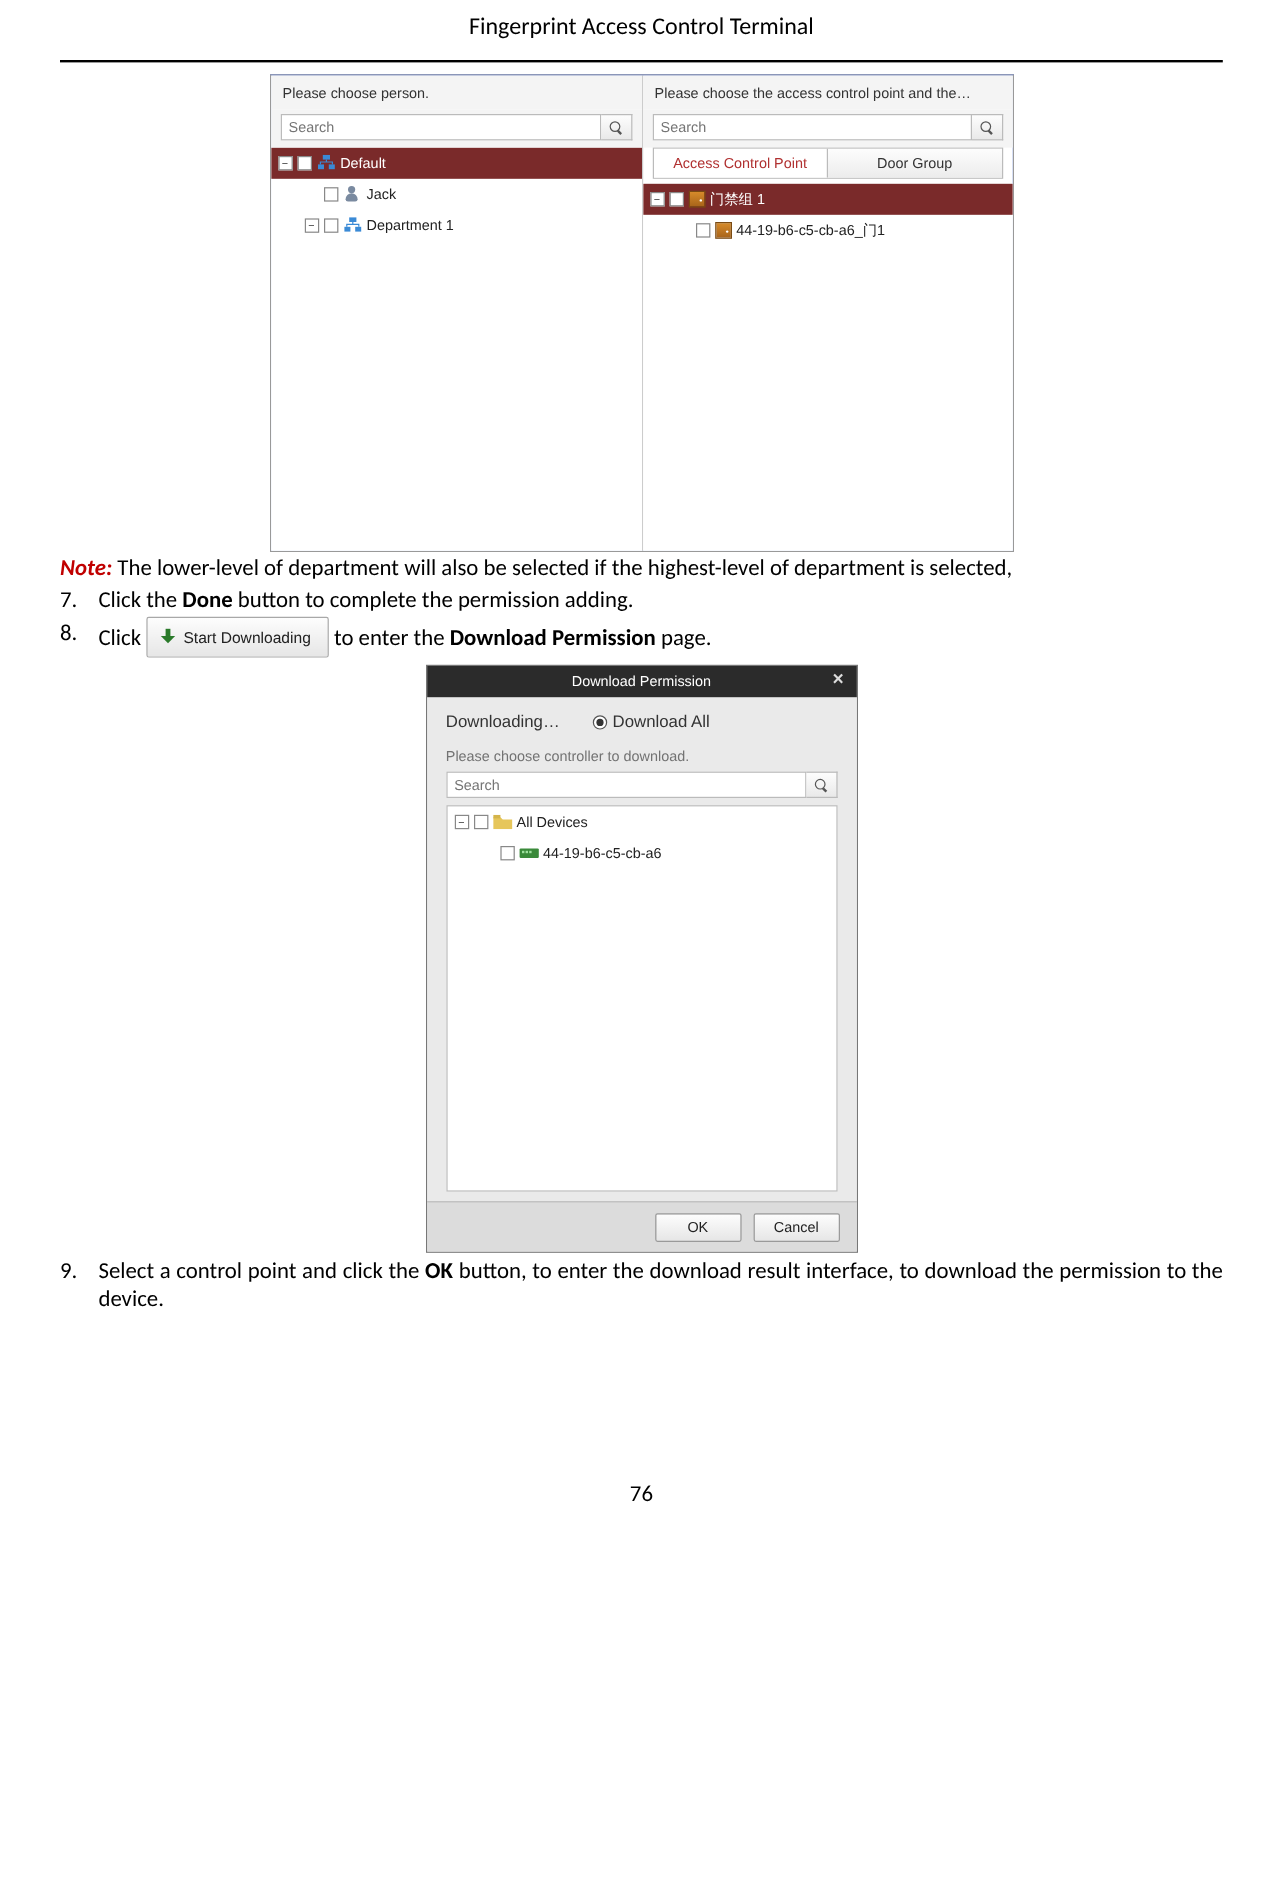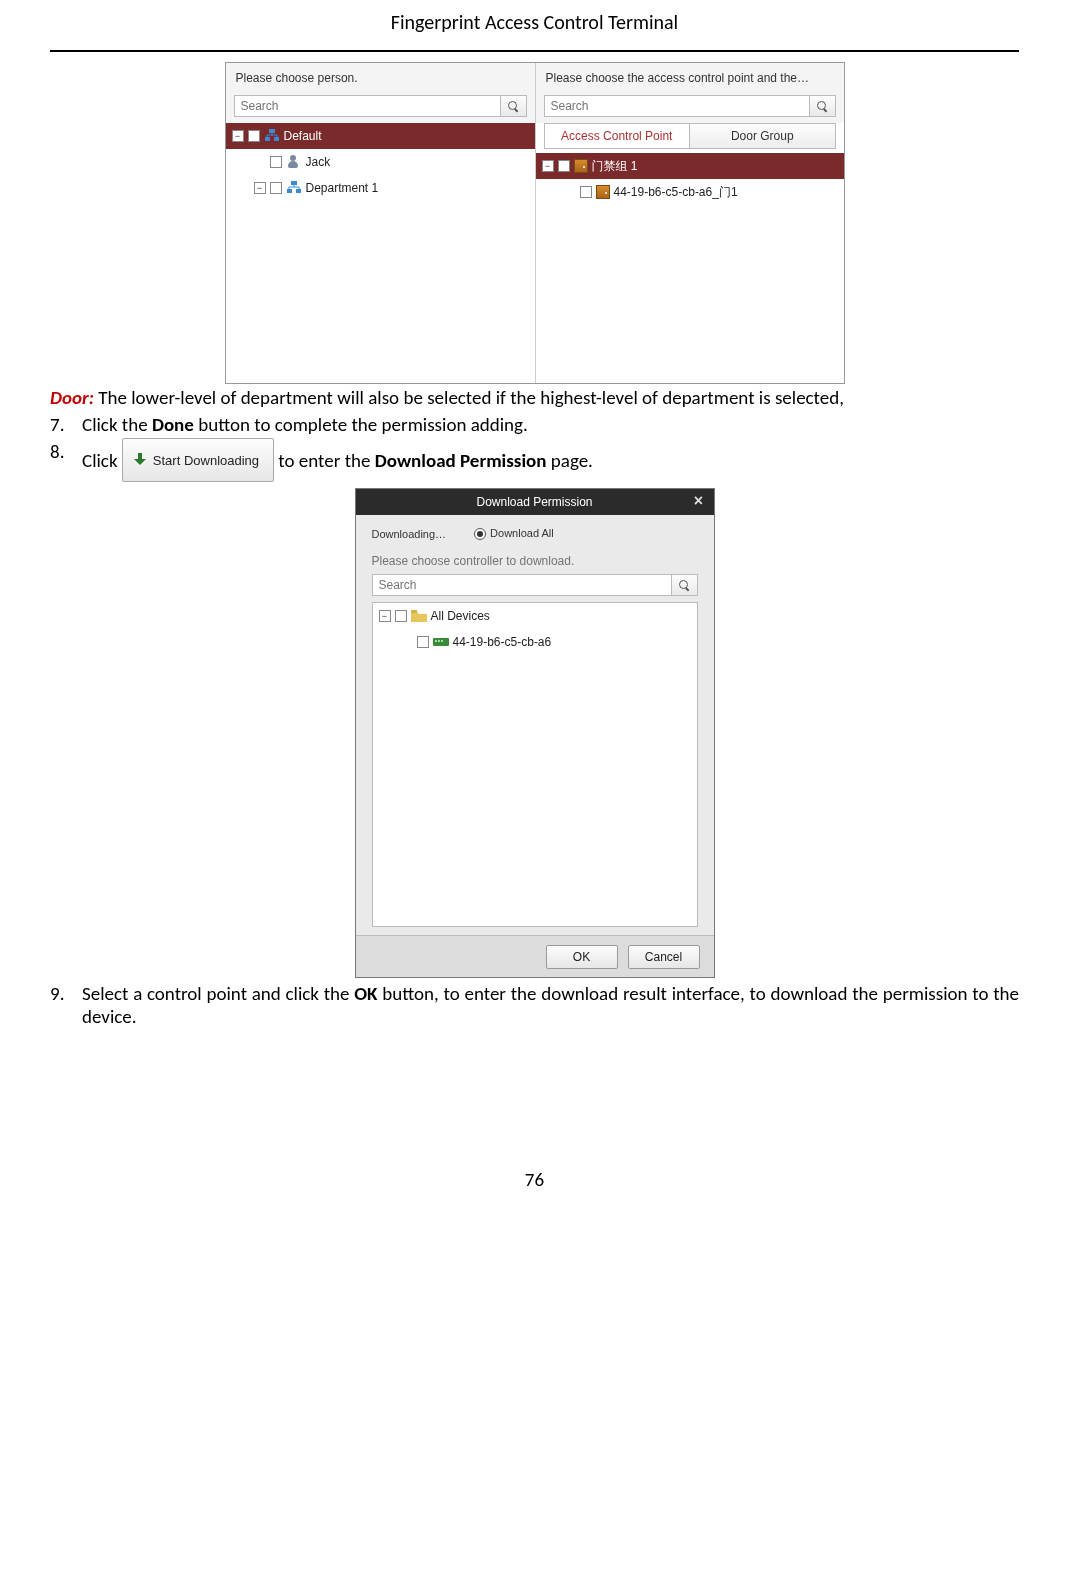--- a/index.html
+++ b/index.html
@@ -27,21 +27,21 @@
   .bold { font-weight: bold; }
   ol.steps { list-style: none; padding-left: 0; }
   ol.steps > li { display:flex; margin: 4px 0; text-align: justify; }
   ol.steps > li > .num { width: 32px; flex-shrink:0; }
   ol.steps > li > .body { flex: 1; }
   .fig-wrap { text-align:center; margin: 0 0 2px 0; }
 
   
   .shot1 {
     width: 620px;
-    height: 322px;
+    height: 398px;
     border: 1px solid #999;
     margin: 0 auto;
     background: #1d4ed8;
     display: flex;
     text-align: left;
   }
   .panel {
     width: 50%;
     display: flex;
     flex-direction: column;
@@ -120,21 +120,21 @@
   }
   .tab {
     flex:1;display:flex;align-items:center;justify-content:center;cursor:pointer;background:linear-gradient(#fdfdfd,#ececec);color:#333;
   }
   .tab.active { background:#fff;color:#b03030;border-right:1px solid #bbb;}
   .tab + .tab { }
 
   
   .dl-btn {
     display:inline-flex;align-items:center;gap:6px;
-    height:44px;padding:0 14px 0 10px;
+    height:34px;padding:0 14px 0 10px;
     background:linear-gradient(#fdfdfd,#e6e6e6);
     border:1px solid #a8a8a8;border-radius:2px;
     font-family:Tahoma,Arial,sans-serif;font-size:13px;color:#222;
     vertical-align:middle;cursor:pointer;position:relative;top:-2px;
   }
   .dl-arrow {
     width:14px;height:14px;position:relative;display:block;
   }
   .dl-arrow::before{content:"";position:absolute;left:5px;top:0;width:4px;height:7px;background:#2a7a2a;}
   .dl-arrow::after{content:"";position:absolute;left:1px;top:6px;border-left:6px solid transparent;border-right:6px solid transparent;border-top:6px solid #2a7a2a;}
@@ -145,21 +145,21 @@
     background:#e9e9e9;display:flex;flex-direction:column;text-align:left;
     font-family:Tahoma,Arial,sans-serif;font-size:12px;
   }
   .titlebar {
     height:26px;background:#2b2b2b;color:#fff;display:flex;align-items:center;justify-content:center;position:relative;font-size:12px;
   }
   .titlebar .close {
     position:absolute;right:6px;top:3px;width:18px;height:18px;color:#ddd;font-size:16px;line-height:18px;text-align:center;cursor:pointer;font-weight:bold;
   }
   .dlg-body { flex:1;padding:12px 16px 8px;background:#eaeaea;display:flex;flex-direction:column; }
-  .dl-top-row { display:flex;align-items:center;gap:28px;margin-bottom:12px;font-size:11px;color:#333; }
+  .dl-top-row { display:flex;align-items:center;gap:28px;margin-bottom:12px;font-size:14px;color:#333; }
   .radio { width:12px;height:12px;border:1px solid #555;border-radius:50%;display:inline-flex;align-items:center;justify-content:center;background:#fff;vertical-align:middle;margin-right:4px;}
   .radio.on::after{content:"";width:6px;height:6px;background:#333;border-radius:50%;}
   .dlg-sub { font-size:12px;color:#737373;margin:2px 0 6px; }
   .dlg-search-row { display:flex;margin-bottom:6px; }
   .dlg-tree {
     flex:1;background:#fff;border:1px solid #bbb;overflow:hidden;
   }
   .ic-dev { width:16px;height:12px;position:relative;display:inline-block; }
   .ic-dev::before{content:"";position:absolute;left:0;top:2px;width:16px;height:8px;background:#3a8a3a;border-radius:1px;}
   .ic-dev::after{content:"";position:absolute;left:2px;top:4px;width:2px;height:2px;background:#9fe09f;box-shadow:3px 0 #9fe09f,6px 0 #9fe09f;}
@@ -248,21 +248,21 @@
         <span class="cbox"></span>
         <span class="ic-door"></span>
         <span>44-19-b6-c5-cb-a6_门1</span>
       </div>
     </div>
   </div>
 </div>
 </div>
 
 <p class="note-line">
-  <span class="note-prefix">Door:</span><span> The lower-level of department will also be selected if the highest-level of department is selected,</span>
+  <span class="note-prefix">Note:</span><span> The lower-level of department will also be selected if the highest-level of department is selected,</span>
 </p>
 
 <ol class="steps">
   <li>
     <span class="num">7.</span>
     <span class="body">
       <span>Click the </span><span class="bold">Done</span><span> button to complete the permission adding.</span>
     </span>
   </li>
   <li>

